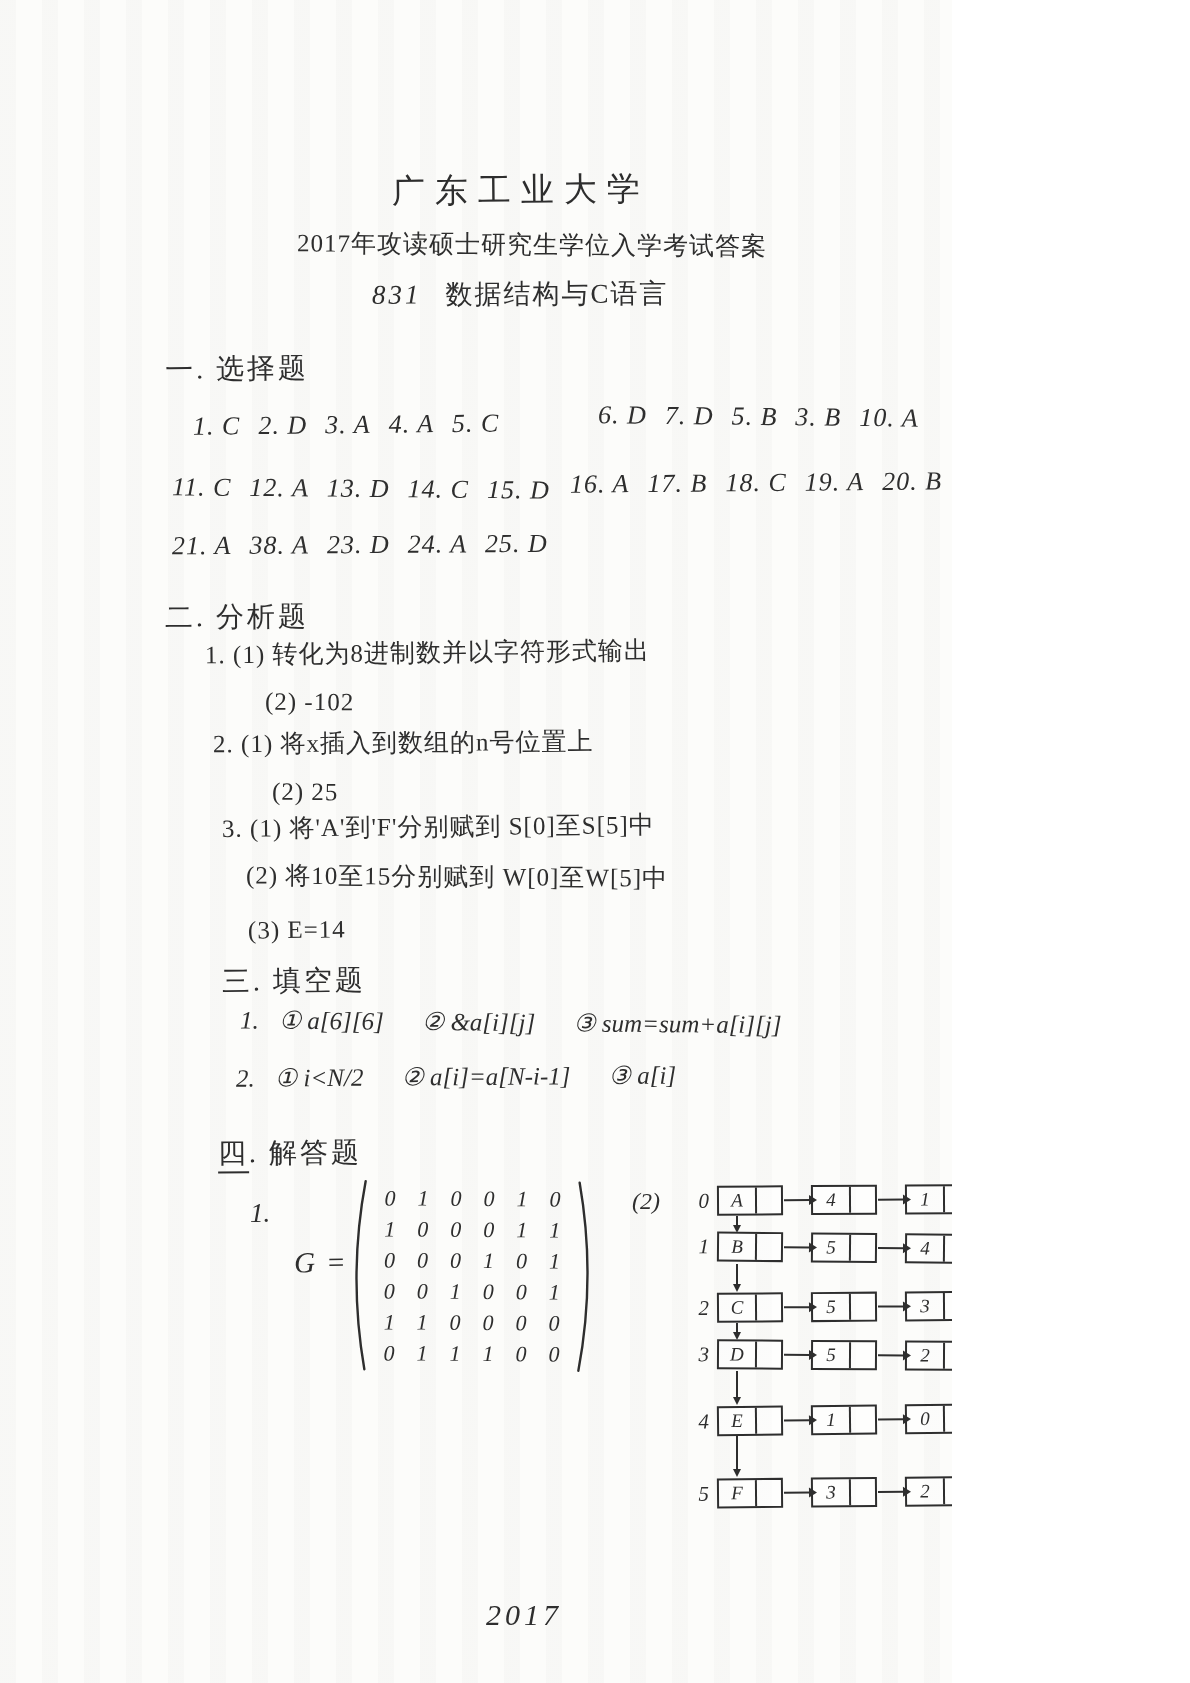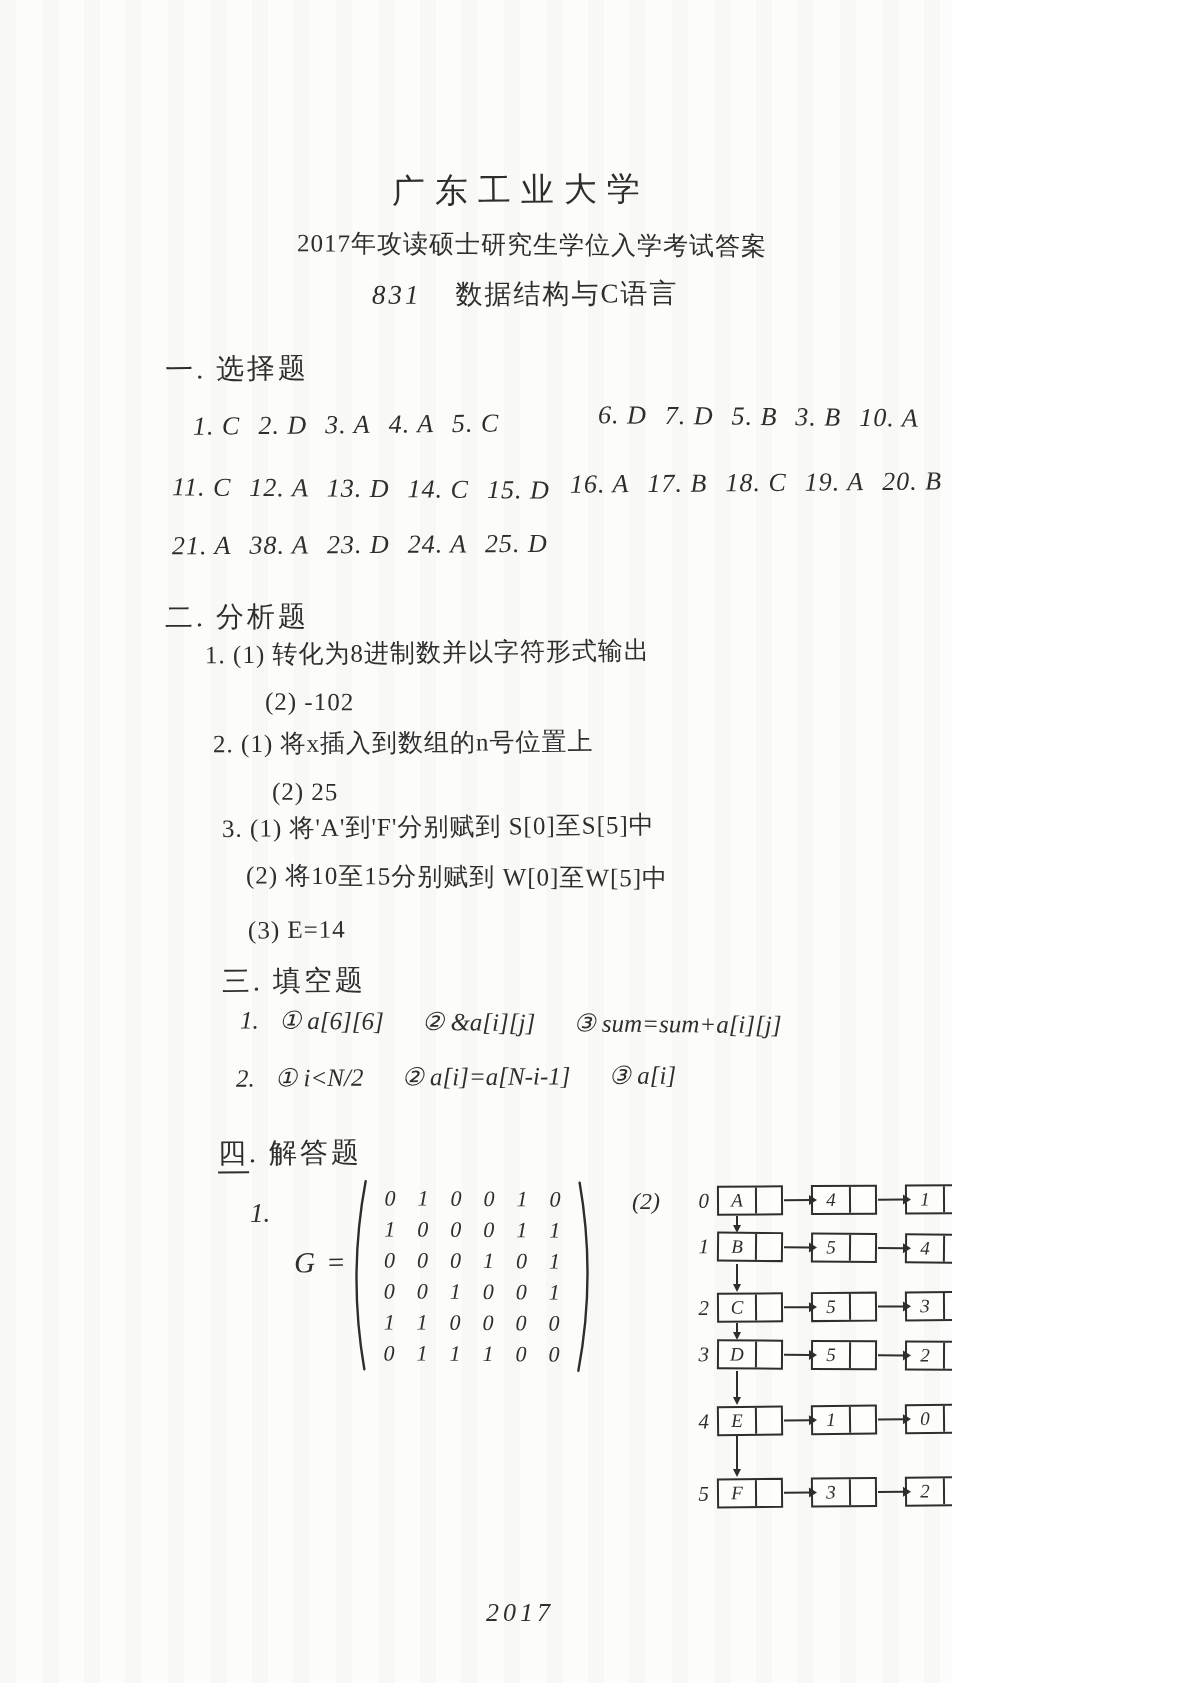--- a/index.html
+++ b/index.html
@@ -14,21 +14,21 @@
     color: var(--ink);
     font-family: Liberation Serif, serif;
     padding-left: 12px;
   }
   .hw { position: absolute; white-space: nowrap; }
 
   
   .title1 { left: 392px; top: 168px; font-size: 33px; letter-spacing: 10px; transform: rotate(-0.6deg); }
   .title2 { left: 297px; top: 228px; font-size: 25px; letter-spacing: 1px; transform: rotate(0.4deg); }
   .title3 { left: 372px; top: 276px; font-size: 27px; letter-spacing: 2px; transform: rotate(-0.3deg); }
-  .code   { margin-right: 34px; font-style: italic; letter-spacing: 3px; }
+  .code   { margin-right: 24px; font-style: italic; letter-spacing: 3px; }
 
   
   .heading { font-size: 28px; letter-spacing: 3px; }
   .h-choice   { left: 165px; top: 350px; transform: rotate(-0.8deg); }
   .h-analysis { left: 165px; top: 598px; transform: rotate(-0.5deg); }
   .h-fill     { left: 222px; top: 962px; transform: rotate(-0.6deg); }
   .h-solve    { left: 218px; top: 1134px; transform: rotate(-0.4deg); }
   .u { border-bottom: 2px solid var(--ink); padding-bottom: 3px; }
 
   
@@ -57,21 +57,21 @@
   .nbox { display: flex; border: 2px solid var(--ink); height: 30px; background: rgba(255,255,255,0.5); }
   .ncell { width: 38px; border-right: 2px solid var(--ink); display: flex; align-items: center; justify-content: center; font-size: 19px; font-style: italic; }
   .pcell { width: 24px; display: flex; align-items: center; justify-content: center; font-size: 15px; }
   .harrow { position: relative; width: 26px; height: 2px; background: var(--ink); margin: 0 1px; }
   .harrow::after { content: ""; position: absolute; right: -7px; top: -4px;
     border-left: 8px solid var(--ink); border-top: 5px solid transparent; border-bottom: 5px solid transparent; }
   .varrow { position: absolute; width: 2px; background: var(--ink); }
   .varrow::after { content: ""; position: absolute; bottom: -7px; left: -3px;
     border-top: 8px solid var(--ink); border-left: 4px solid transparent; border-right: 4px solid transparent; }
 
-  .pageno { left: 486px; top: 1598px; font-size: 26px; letter-spacing: 4px; font-style: italic; }
+  .pageno { left: 486px; top: 1598px; font-size: 30px; letter-spacing: 4px; font-style: italic; }
 </style>
 </head>
 <body>
 
 <div class="page" id="page">
 
   <div class="hw title1">广东工业大学</div>
   <div class="hw title2">2017年攻读硕士研究生学位入学考试答案</div>
   <div class="hw title3">
     <span class="code">831</span><span>数据结构与C语言</span>

